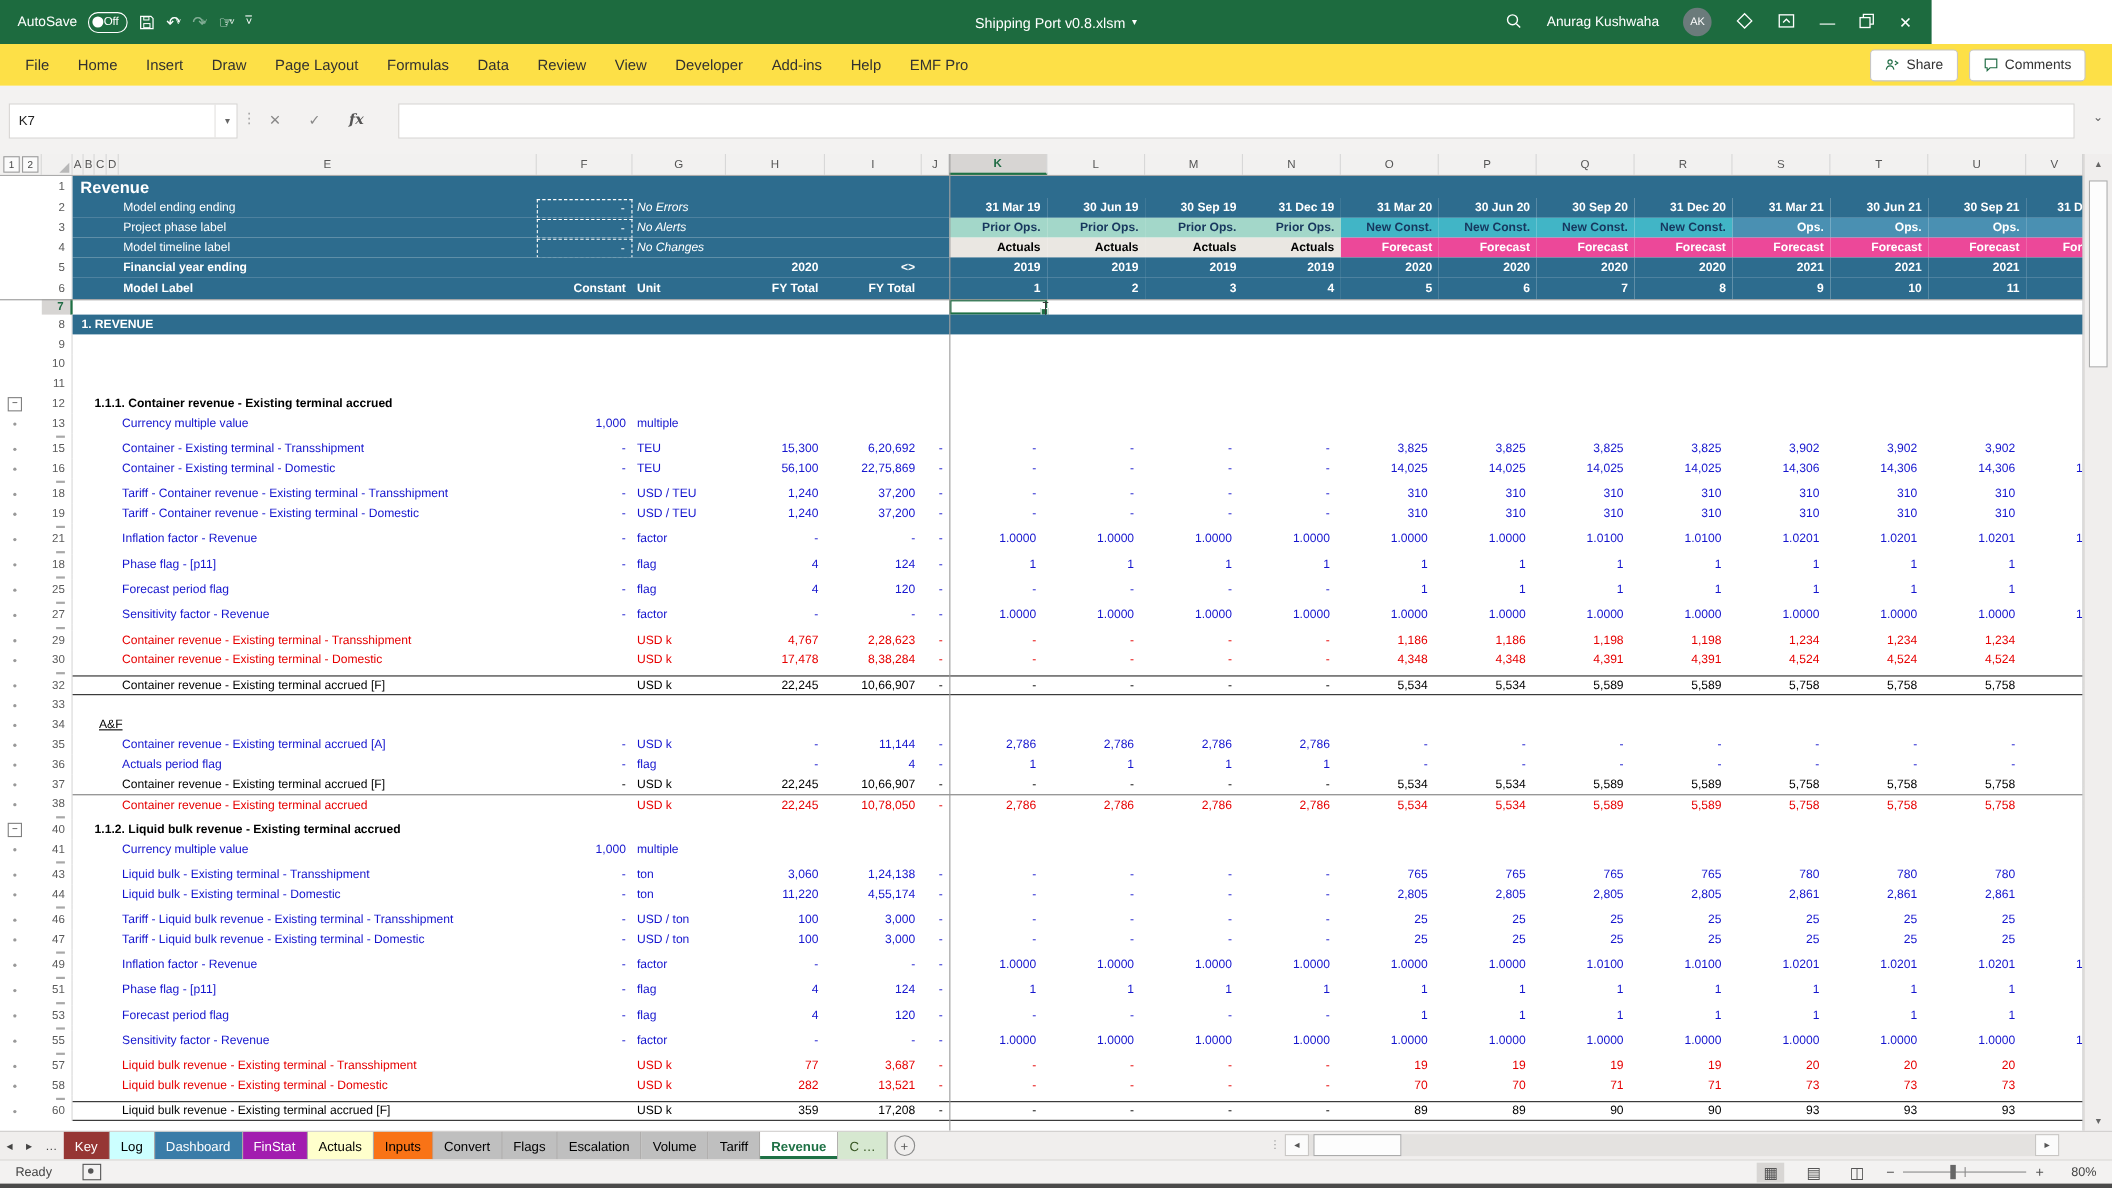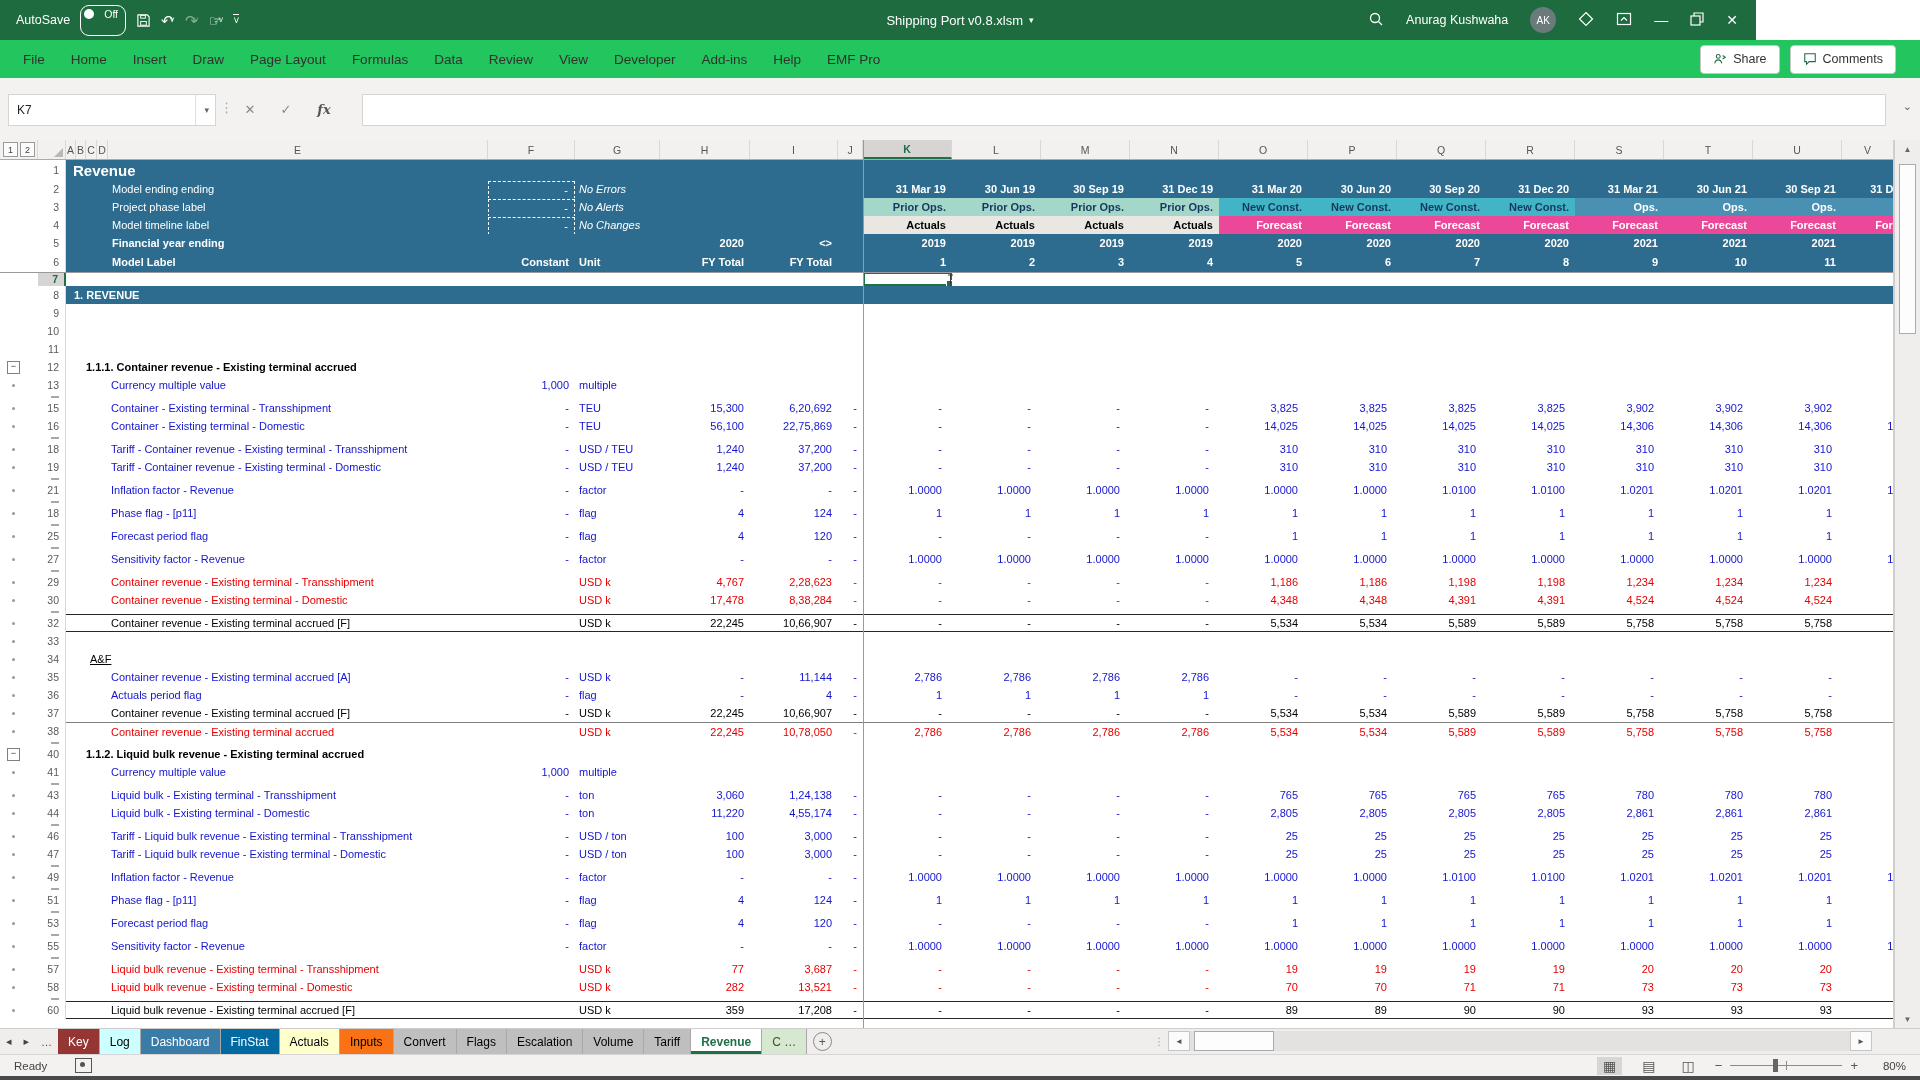--- a/index.html
+++ b/index.html
@@ -2,32 +2,32 @@
 <html><head>
 <meta charset="utf-8">
 <style>
   html,body{margin:0;padding:0;}
   body{width:1920px;height:1080px;overflow:hidden;position:relative;background:#fff;
        font-family:"Liberation Sans",sans-serif;-webkit-font-smoothing:antialiased;}
   
   #titlebar{position:absolute;left:0;top:0;width:1756px;height:40px;background:#1D6B3F;color:#fff;
             display:flex;align-items:center;font-size:12.5px;}
   .qat{display:flex;align-items:center;gap:10px;padding-left:16px;}
-  .pill{display:flex;align-items:center;border:1px solid #fff;border-radius:9px;height:17px;padding:0 7px 12px 3px;gap:10px;}
+  .pill{display:flex;align-items:center;border:1px solid #fff;border-radius:9px;height:17px;padding:0 7px 0 3px;gap:0;}
   .pill .dot{width:10px;height:10px;border-radius:50%;background:#fff;}
   .pill .off{font-size:10.5px;}
   .qicon{font-size:15px;line-height:1;display:flex;align-items:center;}
   .qchev{font-size:9px;opacity:.9;margin-left:-4px;}
   .dim{opacity:.45;}
   #wintitle{position:absolute;left:0;top:0;width:1920px;height:40px;display:flex;align-items:center;justify-content:center;gap:6px;font-size:13px;pointer-events:none;}
   .winright{position:absolute;right:0;top:0;height:40px;display:flex;align-items:center;gap:22px;padding-right:18px;font-size:12.5px;}
   .avatar{width:26px;height:26px;border-radius:50%;background:#6B7B7B;display:flex;align-items:center;justify-content:center;font-size:10px;}
   .winbtn{font-size:14px;line-height:1;}
   
-  #menubar{position:absolute;left:0;top:40px;width:1920px;height:38px;background:#22c55e;display:flex;align-items:center;color:#323130;font-size:13.5px;}
+  #menubar{position:absolute;left:0;top:40px;width:1920px;height:38px;background:#fde047;display:flex;align-items:center;color:#323130;font-size:13.5px;}
   #menu-items{display:flex;align-items:center;padding-left:10px;}
   .mitem{padding:0 13px;height:38px;display:flex;align-items:center;}
   .menu-right{margin-left:auto;display:flex;gap:10px;padding-right:24px;}
   .pillbtn{display:flex;align-items:center;gap:6px;background:#fff;border:1px solid #C8C6C4;border-radius:4px;height:27px;padding:0 12px;font-size:12.5px;color:#333;}
   .gicon{color:#1E6B43;font-size:13px;display:flex;}
   
   #fbar{position:absolute;left:0;top:78px;width:1920px;height:62px;background:#F3F2F1;border-bottom:1px solid #D5D3D1;}
   #namebox{position:absolute;left:8px;top:16px;width:198px;height:30px;background:#fff;border:1px solid #D6D4D2;display:flex;align-items:center;font-size:12px;color:#222;padding-left:8px;}
   #namebox .nbchev{margin-left:auto;padding-right:6px;color:#666;font-size:9px;border-left:1px solid #E3E1DF;padding-left:8px;height:100%;display:flex;align-items:center;}
   .fsep{position:absolute;left:220px;top:22px;color:#A0A0A0;font-size:13px;}
@@ -1532,21 +1532,21 @@
 </div>
 
 <div id="tabbar">
   <span class="tnav">◂</span>
   <span class="tnav">▸</span>
   <span class="tnav">…</span>
   <div id="tabstrip" style="display:flex;align-items:stretch;">
       <div class="tab" style="background: rgb(150, 54, 52); color: rgb(255, 255, 255);">Key</div>
       <div class="tab" style="background: rgb(204, 255, 255); color: rgb(0, 0, 0);">Log</div>
       <div class="tab" style="background: rgb(58, 124, 168); color: rgb(255, 255, 255);">Dashboard</div>
-      <div class="tab" style="background: #0369a1; color: rgb(255, 255, 255);">FinStat</div>
+      <div class="tab" style="background: #a21caf; color: rgb(255, 255, 255);">FinStat</div>
       <div class="tab" style="background: rgb(255, 255, 204); color: rgb(0, 0, 0);">Actuals</div>
       <div class="tab" style="background: #f97316; color: rgb(0, 0, 0);">Inputs</div>
       <div class="tab" style="background: rgb(191, 191, 191); color: rgb(0, 0, 0);">Convert</div>
       <div class="tab" style="background: rgb(191, 191, 191); color: rgb(0, 0, 0);">Flags</div>
       <div class="tab" style="background: rgb(191, 191, 191); color: rgb(0, 0, 0);">Escalation</div>
       <div class="tab" style="background: rgb(191, 191, 191); color: rgb(0, 0, 0);">Volume</div>
       <div class="tab" style="background: rgb(191, 191, 191); color: rgb(0, 0, 0);">Tariff</div>
       <div class="tab active" style="color: rgb(30, 113, 69);">Revenue</div>
       <div class="tab" style="background: rgb(214, 232, 208); color: rgb(55, 86, 35);">C …</div>
     </div>

